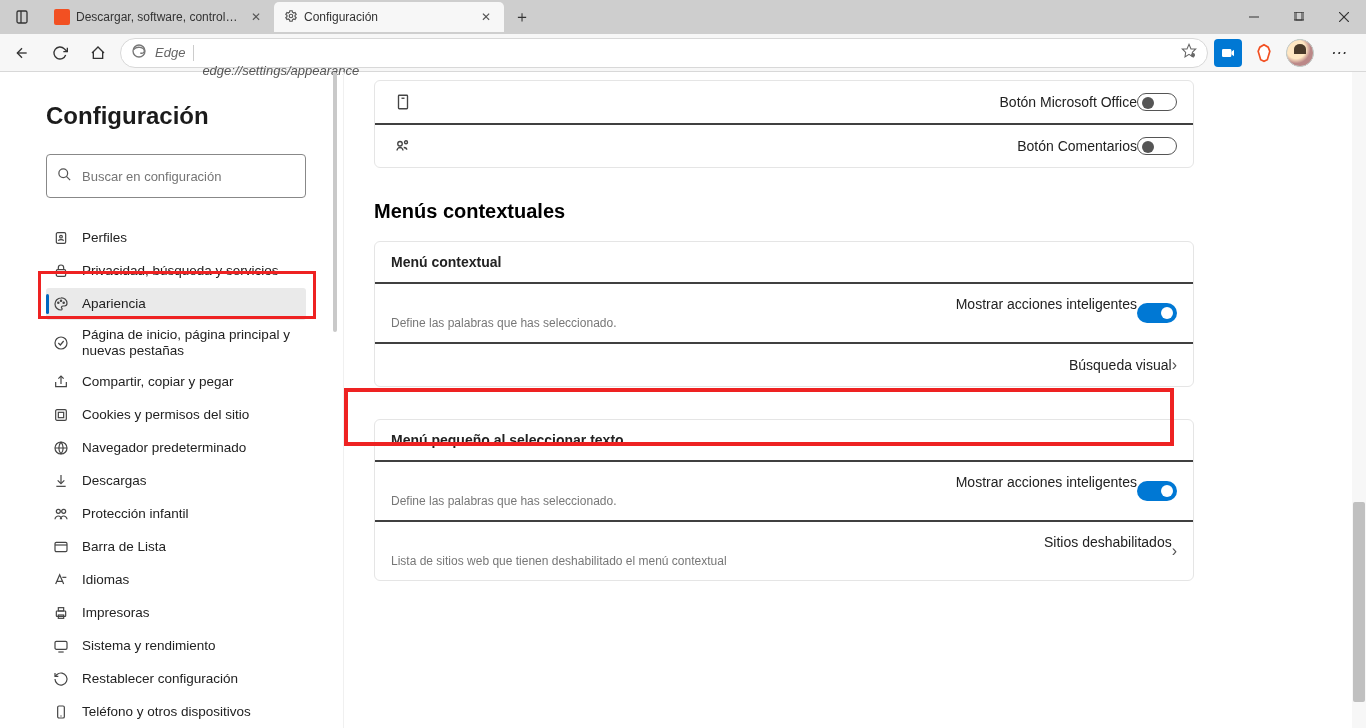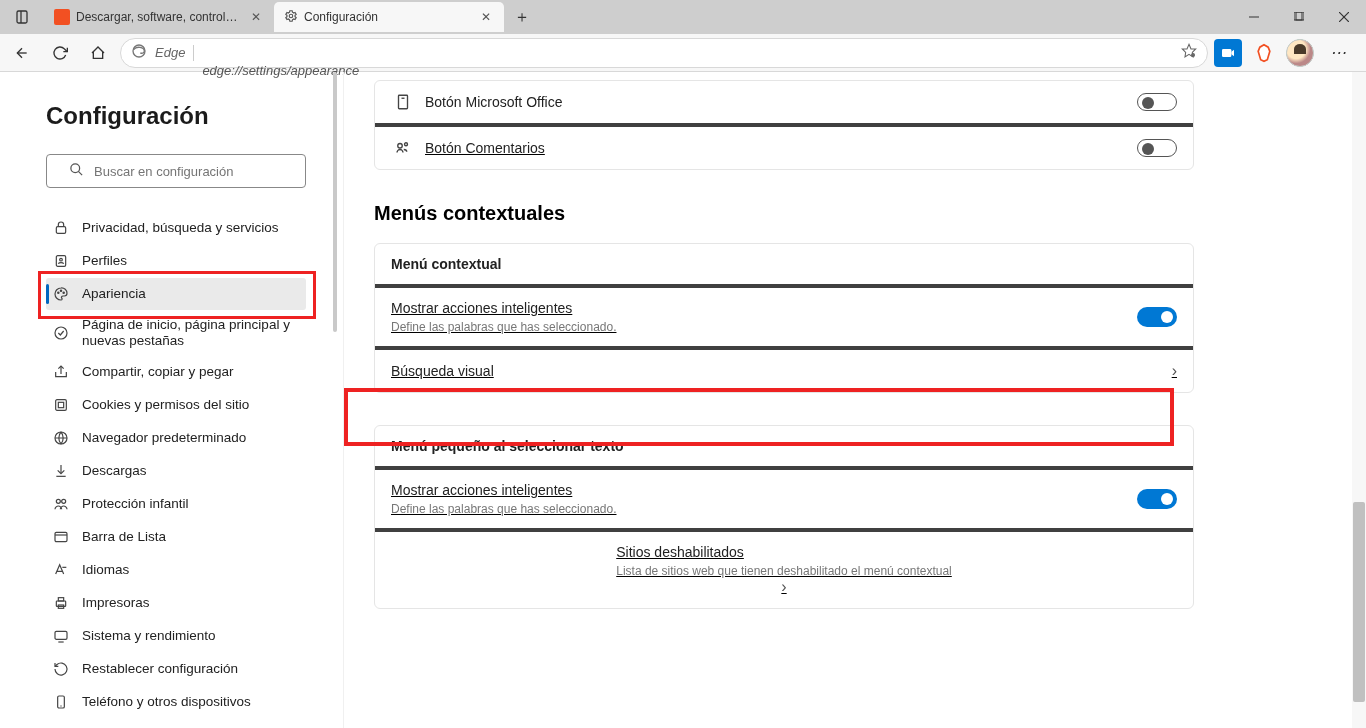--- a/index.html
+++ b/index.html
@@ -32,41 +32,41 @@
 .avatar { width:28px; height:28px; border-radius:50%; background: radial-gradient(circle at 35% 35%, #ffe7c2 40%, #b88 60%), #2e8b57; border:1px solid #ccc; cursor:pointer; overflow:hidden; position:relative;}
 .avatar::after{content:"";position:absolute;top:4px;left:50%;transform:translateX(-50%);width:12px;height:10px;border-radius:50% 50% 0 0;background:#4a3a2a;}
 .menu-icon { width:32px; height:32px; display:flex; align-items:center; justify-content:center; cursor:pointer; color:#333;}
 
 
 .content { display: flex; height: calc(728px - 34px - 38px); background: #fff; }
 
 
 .sidebar { width: 344px; height: 100%; padding: 30px 20px 0 46px; overflow: hidden; position: relative; border-right:1px solid #f0f0f0; }
 .sidebar-title { font-size: 24px; font-weight: 600; color: #1b1b1b; margin-bottom: 24px; }
-.search-box { height: 34px; border: 1px solid #888; border-radius: 4px; display: flex; align-items: center; padding: 0 22px; gap: 10px; margin-bottom: 24px; max-width:260px;}
+.search-box { height: 44px; border: 1px solid #888; border-radius: 4px; display: flex; align-items: center; padding: 0 10px; gap: 10px; margin-bottom: 24px; max-width:260px;}
 .search-box input { border: none; outline: none; font-size: 13px; flex: 1; background: transparent; }
 .nav { list-style: none; }
 .nav li { height: 32px; display: flex; align-items: center; gap: 12px; padding: 0 10px 0 6px; font-size: 13.5px; color: #222; cursor: pointer; border-radius: 3px; margin-bottom:1px; max-width:260px;}
 .nav li.active { background: #eaeaea; position: relative; }
 .nav li.active::before { content: ""; position: absolute; left: 0; top: 6px; bottom: 6px; width: 3px; background: #0067c0; border-radius:2px;}
 .nav li.twoline { height: 44px; }
 .nav-icon { width:18px; display:flex; justify-content:center; color:#454545; flex-shrink:0;}
 .nav-label { line-height:1.2; }
 .sidebar-hl1 { position:absolute; left:38px; top:199px; width:278px; height:48px; border:3px solid #e22; pointer-events:none;}
 
 
 .main { flex: 1; height: 100%; overflow-y: auto; padding: 0 30px 40px 30px; position: relative; }
 .main-inner { max-width: 820px; }
 .card { background:#fff; border:1px solid #e5e5e5; border-radius:6px; margin-bottom:32px; }
 .row { padding: 12px 16px; display:flex; align-items:center; }
-.row + .row { border-top:4px solid #404040;text-decoration:underline; }
+.row + .row { border-top:2px solid #404040; }
 .row-icon { width:24px; display:flex; justify-content:center; color:#444; margin-right:10px; flex-shrink:0;}
 .row-text { flex:1; }
 .row-title { font-size:14px; color:#222; font-weight:600;}
-.row-title.nb { font-weight:400; }
+.row-title.nb { font-weight:400;text-align:right; }
 .row-sub { font-size:12px; color:#777; margin-top:4px;}
 .section-title { font-size:20px; font-weight:600; color:#000000; margin: 8px 0 18px 0;}
 .chev { color:#555; font-size:16px;}
 .toggle { width:40px; height:20px; border-radius:10px; position:relative; cursor:pointer; flex-shrink:0;}
 .toggle::after{ content:""; position:absolute; width:12px; height:12px; border-radius:50%; top:4px; }
 .toggle.on { background:#0078d4; }
 .toggle.on::after{ right:4px; background:#fff; }
 .toggle.off { background:#fff; border:1px solid #555; height:18px;}
 .toggle.off::after{ left:4px; background:#555; top:3px;}
 .main-hl { position:absolute; border:4px solid #e22; pointer-events:none; }
@@ -183,35 +183,35 @@
       <span><svg width="15" height="15" viewBox="0 0 24 24" fill="none" stroke="#555" stroke-width="2">
             <circle cx="10" cy="10" r="7"></circle>
             <line x1="21" y1="21" x2="15" y2="15"></line>
           </svg></span>
       <input placeholder="Buscar en configuración" style="">
     </div>
     <ul class="nav">
       <li>
           <span class="nav-icon">
             <svg width="16" height="16" viewBox="0 0 24 24" fill="none" stroke="#454545" stroke-width="1.8">
-              <rect x="5" y="10" width="14" height="10" rx="2"></rect>
-              <path d="M8 10V7a4 4 0 0 1 8 0v3"></path>
-            </svg>
-          </span>
-          <span class="nav-label">Privacidad, búsqueda y servicios</span>
-        </li>
-      <li>
-          <span class="nav-icon">
-            <svg width="16" height="16" viewBox="0 0 24 24" fill="none" stroke="#454545" stroke-width="1.8">
               <rect x="5" y="4" width="14" height="16" rx="2"></rect>
               <circle cx="12" cy="10" r="2"></circle>
               <path d="M8 16c1-2 7-2 8 0"></path>
             </svg>
           </span>
           <span class="nav-label">Perfiles</span>
+        </li>
+      <li>
+          <span class="nav-icon">
+            <svg width="16" height="16" viewBox="0 0 24 24" fill="none" stroke="#454545" stroke-width="1.8">
+              <rect x="5" y="10" width="14" height="10" rx="2"></rect>
+              <path d="M8 10V7a4 4 0 0 1 8 0v3"></path>
+            </svg>
+          </span>
+          <span class="nav-label">Privacidad, búsqueda y servicios</span>
         </li>
       <li class="active">
           <span class="nav-icon">
             <svg width="16" height="16" viewBox="0 0 24 24" fill="none" stroke="#454545" stroke-width="1.8">
               <path d="M12 3a9 9 0 0 0 0 18c2 0 2-2 1-3s0-3 2-3h2a4 4 0 0 0 4-4 8 8 0 0 0-9-8z"></path>
               <circle cx="8" cy="10" r="1" fill="#454545"></circle>
               <circle cx="12" cy="7" r="1" fill="#454545"></circle>
               <circle cx="16" cy="10" r="1" fill="#454545"></circle>
             </svg>
           </span>
@@ -405,21 +405,21 @@
               <div class="row-title">Menú pequeño al seleccionar texto</div>
             </div>
         </div>
         <div class="row">
           <div class="row-text">
             <div class="row-title nb">Mostrar acciones inteligentes</div>
             <div class="row-sub">Define las palabras que has seleccionado.</div>
           </div>
           <div class="toggle on"></div>
         </div>
-        <div class="row" style="cursor:pointer;flex-direction:column;">
+        <div class="row" style="cursor:pointer;">
           <div class="row-text">
             <div class="row-title nb">Sitios deshabilitados</div>
             <div class="row-sub">Lista de sitios web que tienen deshabilitado el menú contextual</div>
           </div>
           <span class="chev">›</span>
         </div>
       </div>
     </div>
     <div class="main-hl" style="left:0; top:316px; width:830px; height:58px;"></div>
   </div>

